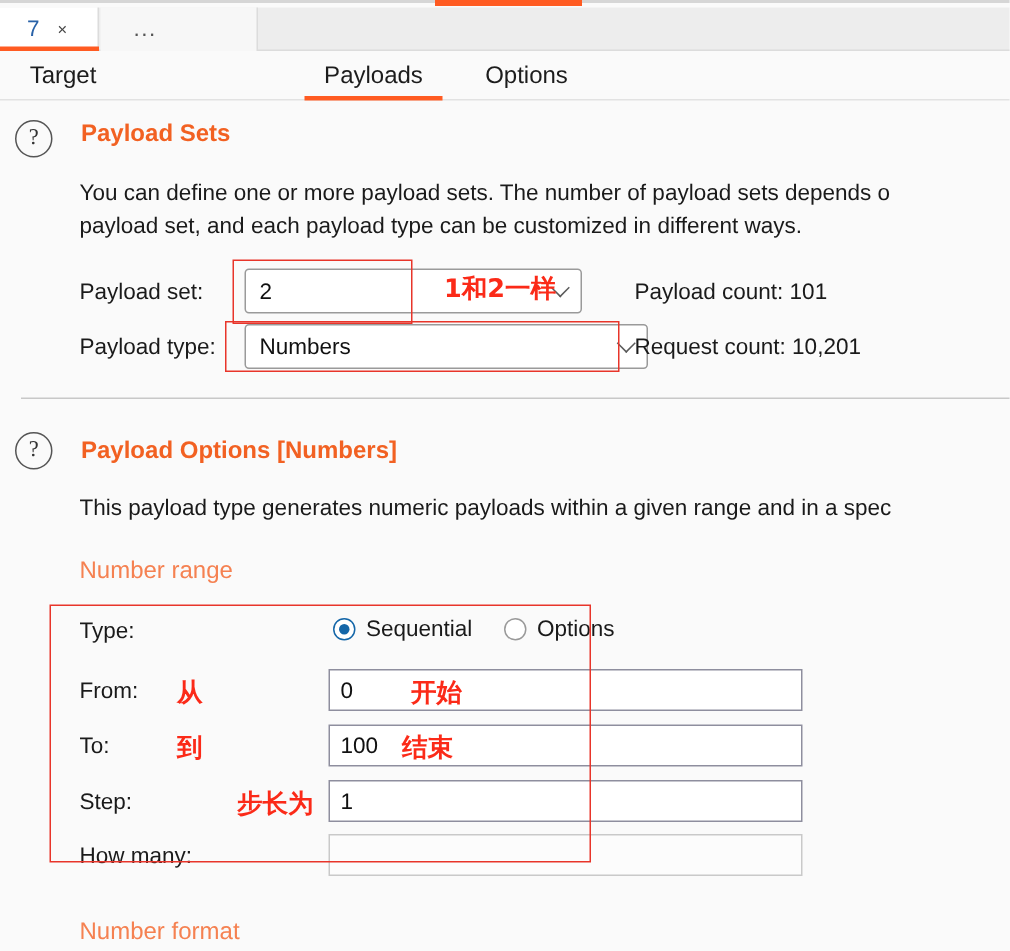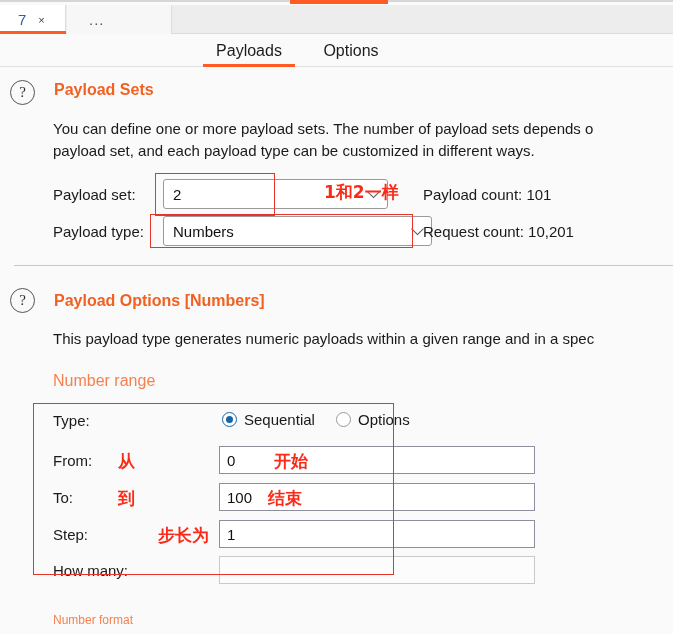--- a/index.html
+++ b/index.html
@@ -115,20 +115,23 @@
   </div>
 
   <div class="wtab" id="wtab-more">
     <span>...</span>
   </div>
 </div>
 
 <div id="maintabs">
   <div class="mt-base"></div>
 
+  <div class="mtab" id="mtab-target">
+    <span>Target</span>
+  </div>
   <div class="mtab" id="mtab-payloads">
     <span>Payloads</span>
     <div class="mt-underline"></div>
   </div>
   <div class="mtab" id="mtab-options">
     <span>Options</span>
   </div>
 </div>
 
 <div class="helpicon" style="left:10px; top:80px;">
@@ -146,21 +149,21 @@
 <div class="countlabel" style="left:423px; top:186px;">Payload count:  101</div>
 
 <div class="flabel" style="left:53px; top:223px;">Payload type:</div>
 <div class="combo" style="left:163px; top:216px; width:269px;">
   <span>Numbers</span>
   <span class="chev"></span>
 </div>
 <div class="countlabel" style="left:423px; top:223px;">Request count:  10,201</div>
 
 <div class="redbox" style="left:155px; top:173px; width:120px; height:43px;"></div>
-<div class="redtext" style="left:288px; top:181px;padding-left:36px;">1和2一样</div>
+<div class="redtext" style="left:260px; top:181px;padding-left:36px;">1和2一样</div>
 <div class="redbox" style="left:150px; top:214px; width:263px; height:34px;"></div>
 
 <div id="divider1"></div>
 
 <div class="helpicon" style="left:10px; top:288px;">
   <span>?</span>
 </div>
 <div class="sec-title" style="left:54px; top:292px;">Payload Options [Numbers]</div>
 <div class="sec-desc" style="left:53px; top:328px;">This payload type generates numeric payloads within a given range and in a spec</div>
 
@@ -197,13 +200,13 @@
   <span></span>
 </div>
 
 <div class="redbox" style="left:33px; top:403px; width:361px; height:172px;"></div>
 <div class="redtext" style="left:118px; top:450px;">从</div>
 <div class="redtext" style="left:274px; top:450px;">开始</div>
 <div class="redtext" style="left:118px; top:487px;">到</div>
 <div class="redtext" style="left:268px; top:487px;">结束</div>
 <div class="redtext" style="left:158px; top:524px;">步长为</div>
 
-<div class="sec-title" style="left:53px; top:613px; font-size:12px; font-weight:normal; color:#f58151;">Number format</div>
+<div class="sec-title" style="left:53px; top:613px; font-size:16px; font-weight:normal; color:#f58151;">Number format</div>
 
 </body></html>

